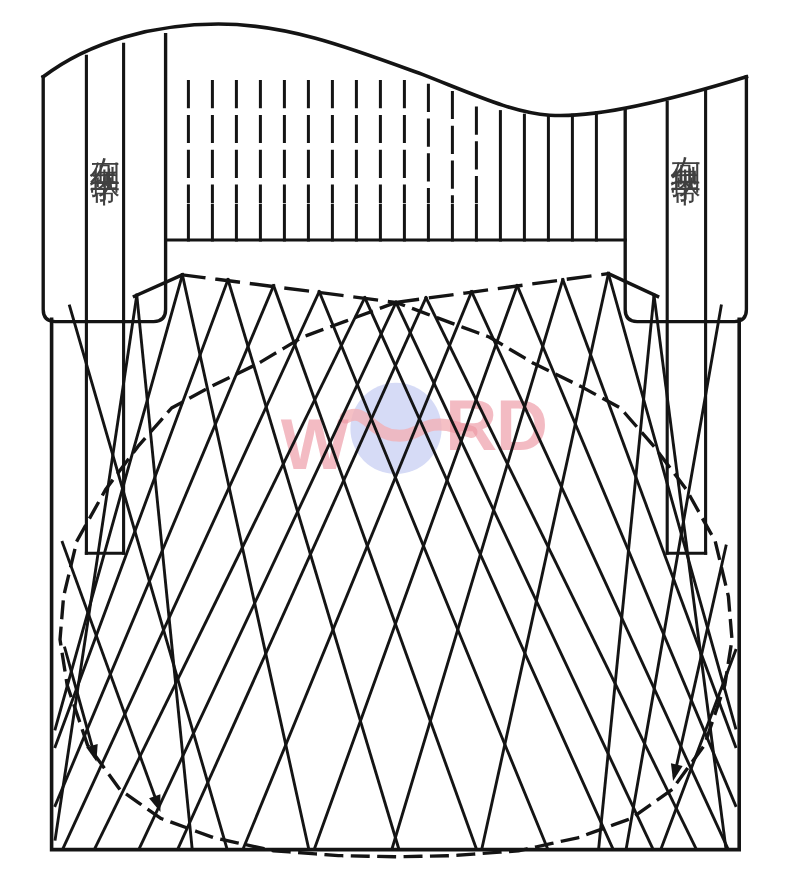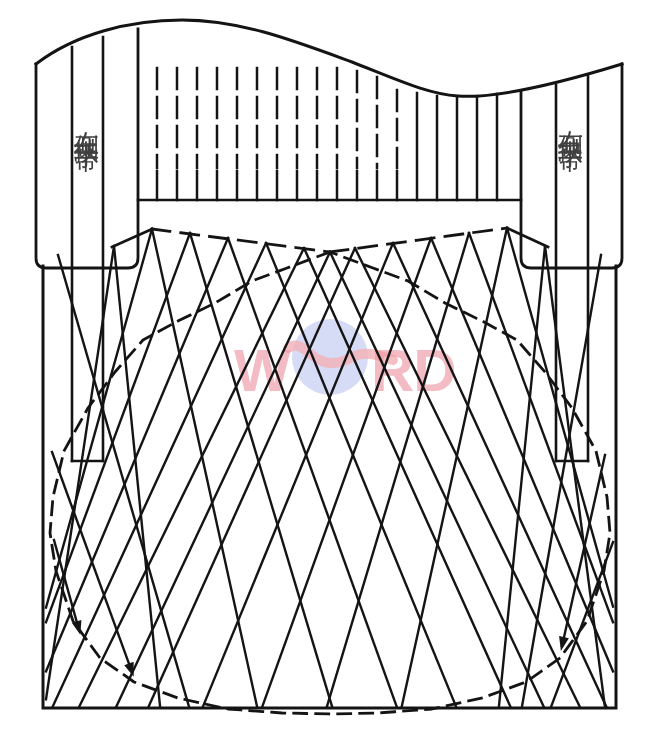--- a/index.html
+++ b/index.html
@@ -14,21 +14,21 @@
   .wm-text{
     position:absolute;
     font-family:"Liberation Sans","DejaVu Sans",sans-serif;
     font-weight:900;
     font-size:60px;
     color:var(--wm-text,rgba(232,130,140,.6));
     opacity:.62;
     letter-spacing:-1px;
   }
   .wm-w{left:234px;top:336px;}
-  .wm-rd{left:371px;top:336px;}
+  .wm-rd{left:371px;top:320px;}
   #diagram-svg{position:absolute;left:0;top:0;}
   .vlabel{
     position:absolute;
     writing-mode:vertical-rl;
     text-orientation:upright;
     font-size:25px;
     letter-spacing:4px;
     color:var(--label,#404040);
     line-height:1;
     white-space:nowrap;

